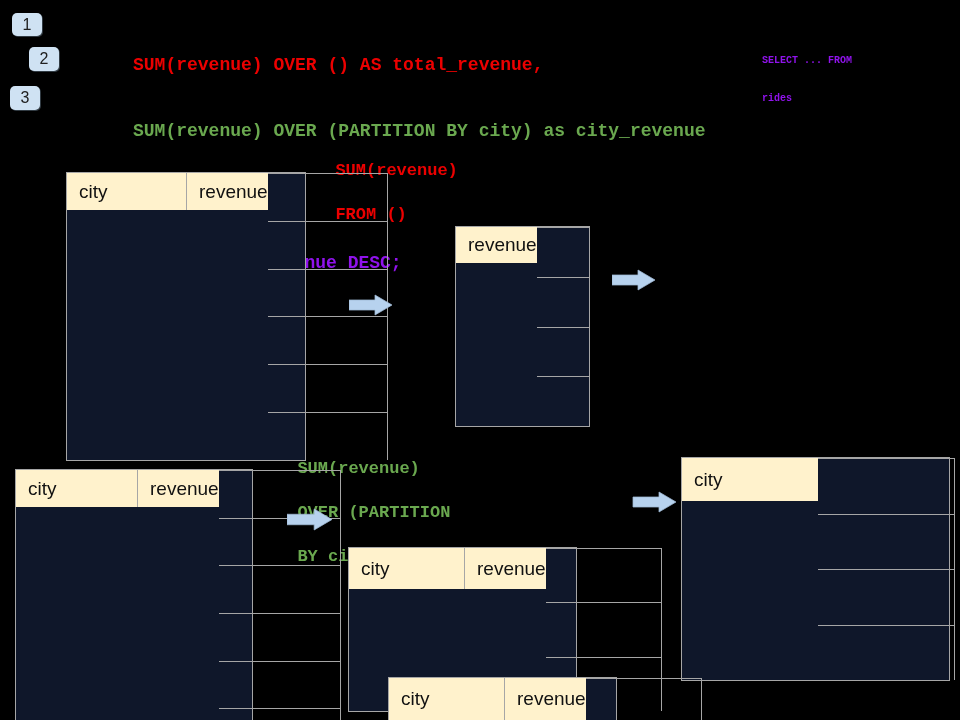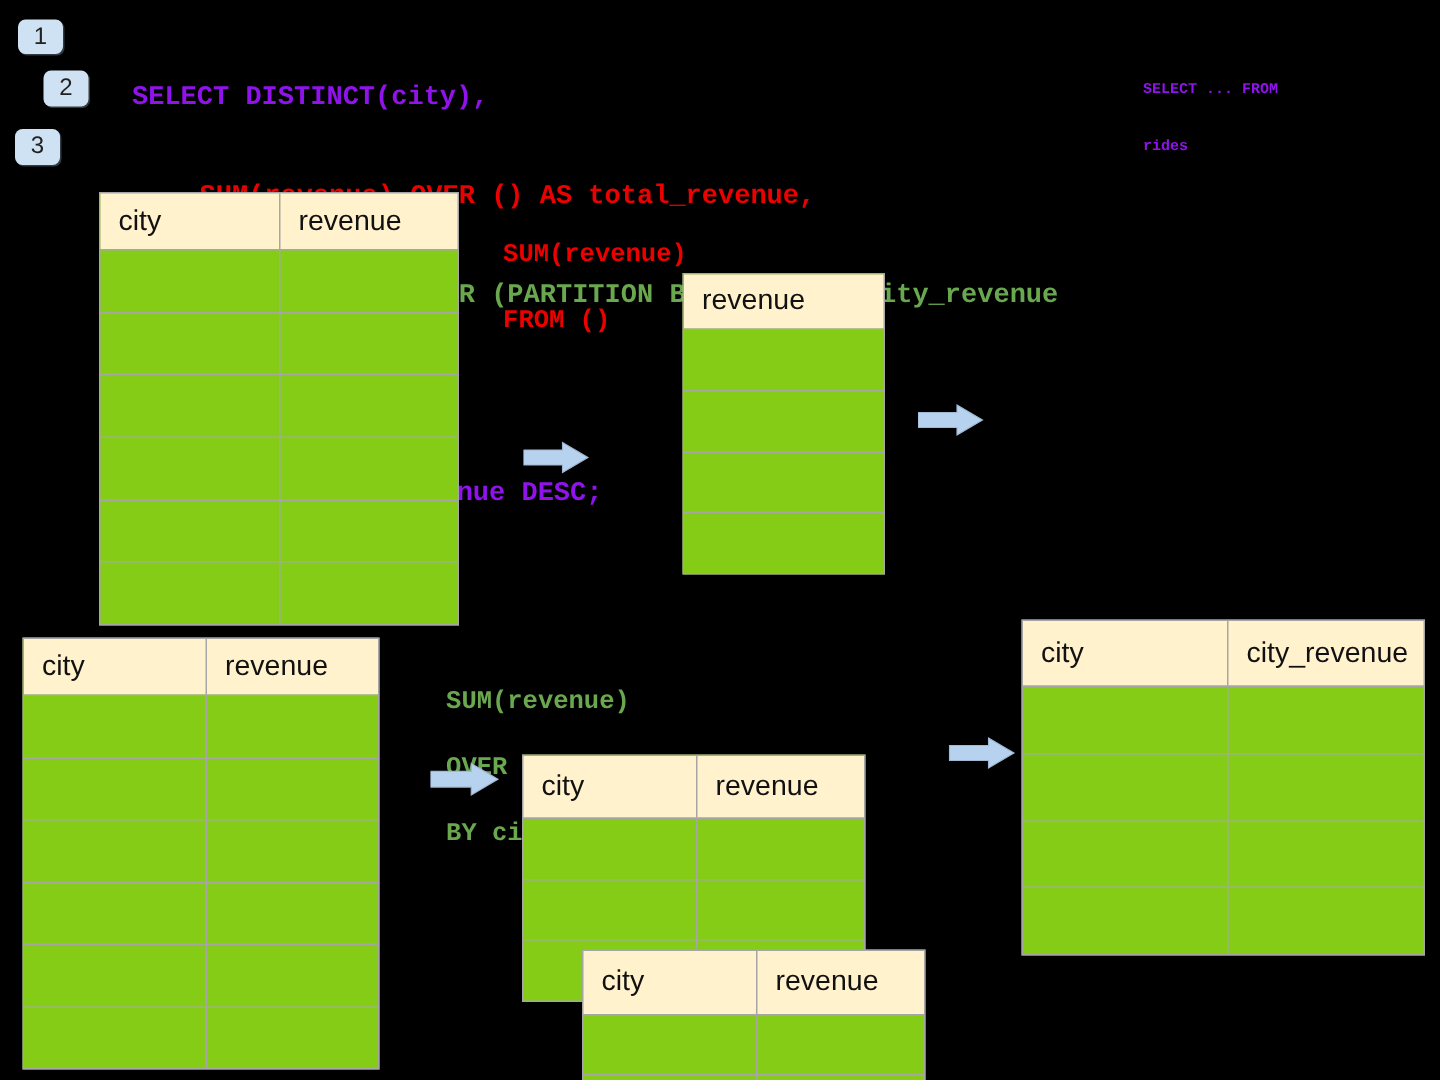--- a/index.html
+++ b/index.html
@@ -44,22 +44,22 @@
   .badge3{left:10px;top:86px;height:24px;}
   
   .lbl{
     position:absolute;font-family:"Liberation Mono","DejaVu Sans Mono",monospace;
     font-weight:bold;font-size:17px;line-height:22px;white-space:pre;
   }
   .lbl-total{left:315px;top:138px;color:var(--red);}
   .lbl-part{left:277px;top:436px;color:var(--green);}
   
   .tbl{
-    position:absolute;display:flex;flex-direction:column;background:#84cc16;
-    border:1px solid var(--border);box-sizing:border-box;
+    position:absolute;display:flex;flex-direction:row;background:#0f172a;
+    border:1px solid var(--border);box-sizing:border-box;margin-top:44px;
   }
   .thead{background:var(--cream);display:grid;flex:0 0 auto;}
   .th{
     padding-left:12px;display:flex;align-items:center;
     font-size:19px;color:#111;box-sizing:border-box;
   }
   .th:not(:first-child){border-left:1px solid var(--border);}
   .tbody{flex:1;display:flex;flex-direction:column;}
   .row{flex:1;display:grid;border-top:1px solid var(--border);}
   .td{box-sizing:border-box;}
@@ -97,21 +97,20 @@
   .arrowD{left:632px;top:491px;}
 </style>
 </head>
 <body>
 
 <div class="badge badge1">1</div>
 <div class="badge badge2">2</div>
 <div class="badge badge3">3</div>
 
 <div class="code">
-  <span class="ln c-purple">SELECT DISTINCT(city),</span>
   <span class="ln c-red ind4">SUM(revenue) OVER () AS total_revenue,</span>
   <span class="ln c-green ind4">SUM(revenue) OVER (PARTITION BY city) as city_revenue</span>
   <span class="ln c-purple ind2">FROM rides</span>
   <span class="ln c-purple ind2">ORDER by city_revenue DESC;</span>
 </div>
 
 <div class="side-note">
   <span class="ln">SELECT ... FROM</span><br>
   <span class="ln">rides</span>
 </div>
@@ -246,21 +245,20 @@
       <div class="row">
         <div class="td"></div>
         <div class="td"></div>
       </div>
     </div>
 </div>
 
 <div class="tbl t6">
   <div class="thead">
     <div class="th">city</div>
-    <div class="th">city_revenue</div>
   </div>
   <div class="tbody">
       <div class="row">
         <div class="td"></div>
         <div class="td"></div>
       </div>
       <div class="row">
         <div class="td"></div>
         <div class="td"></div>
       </div>

